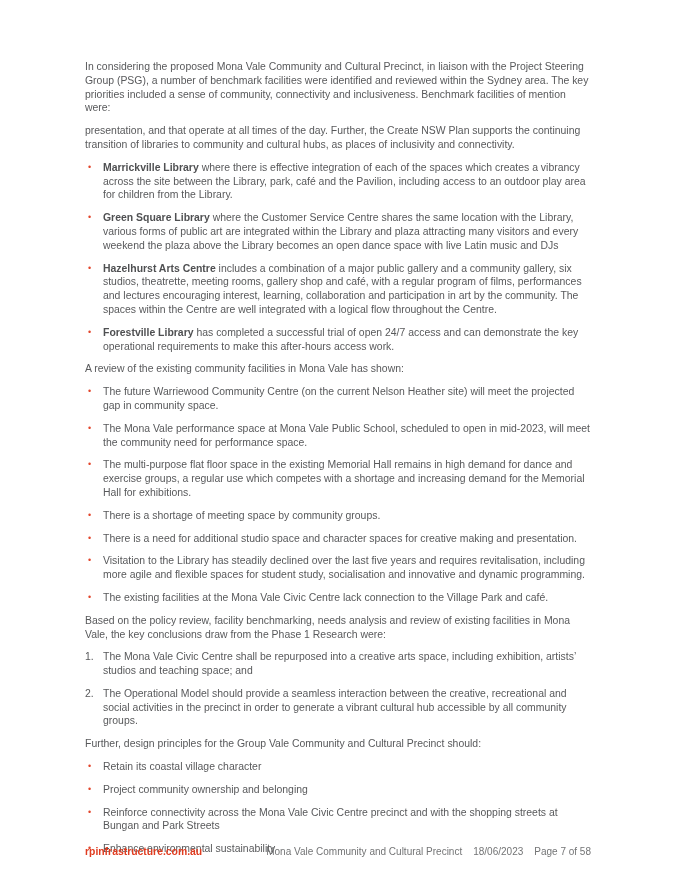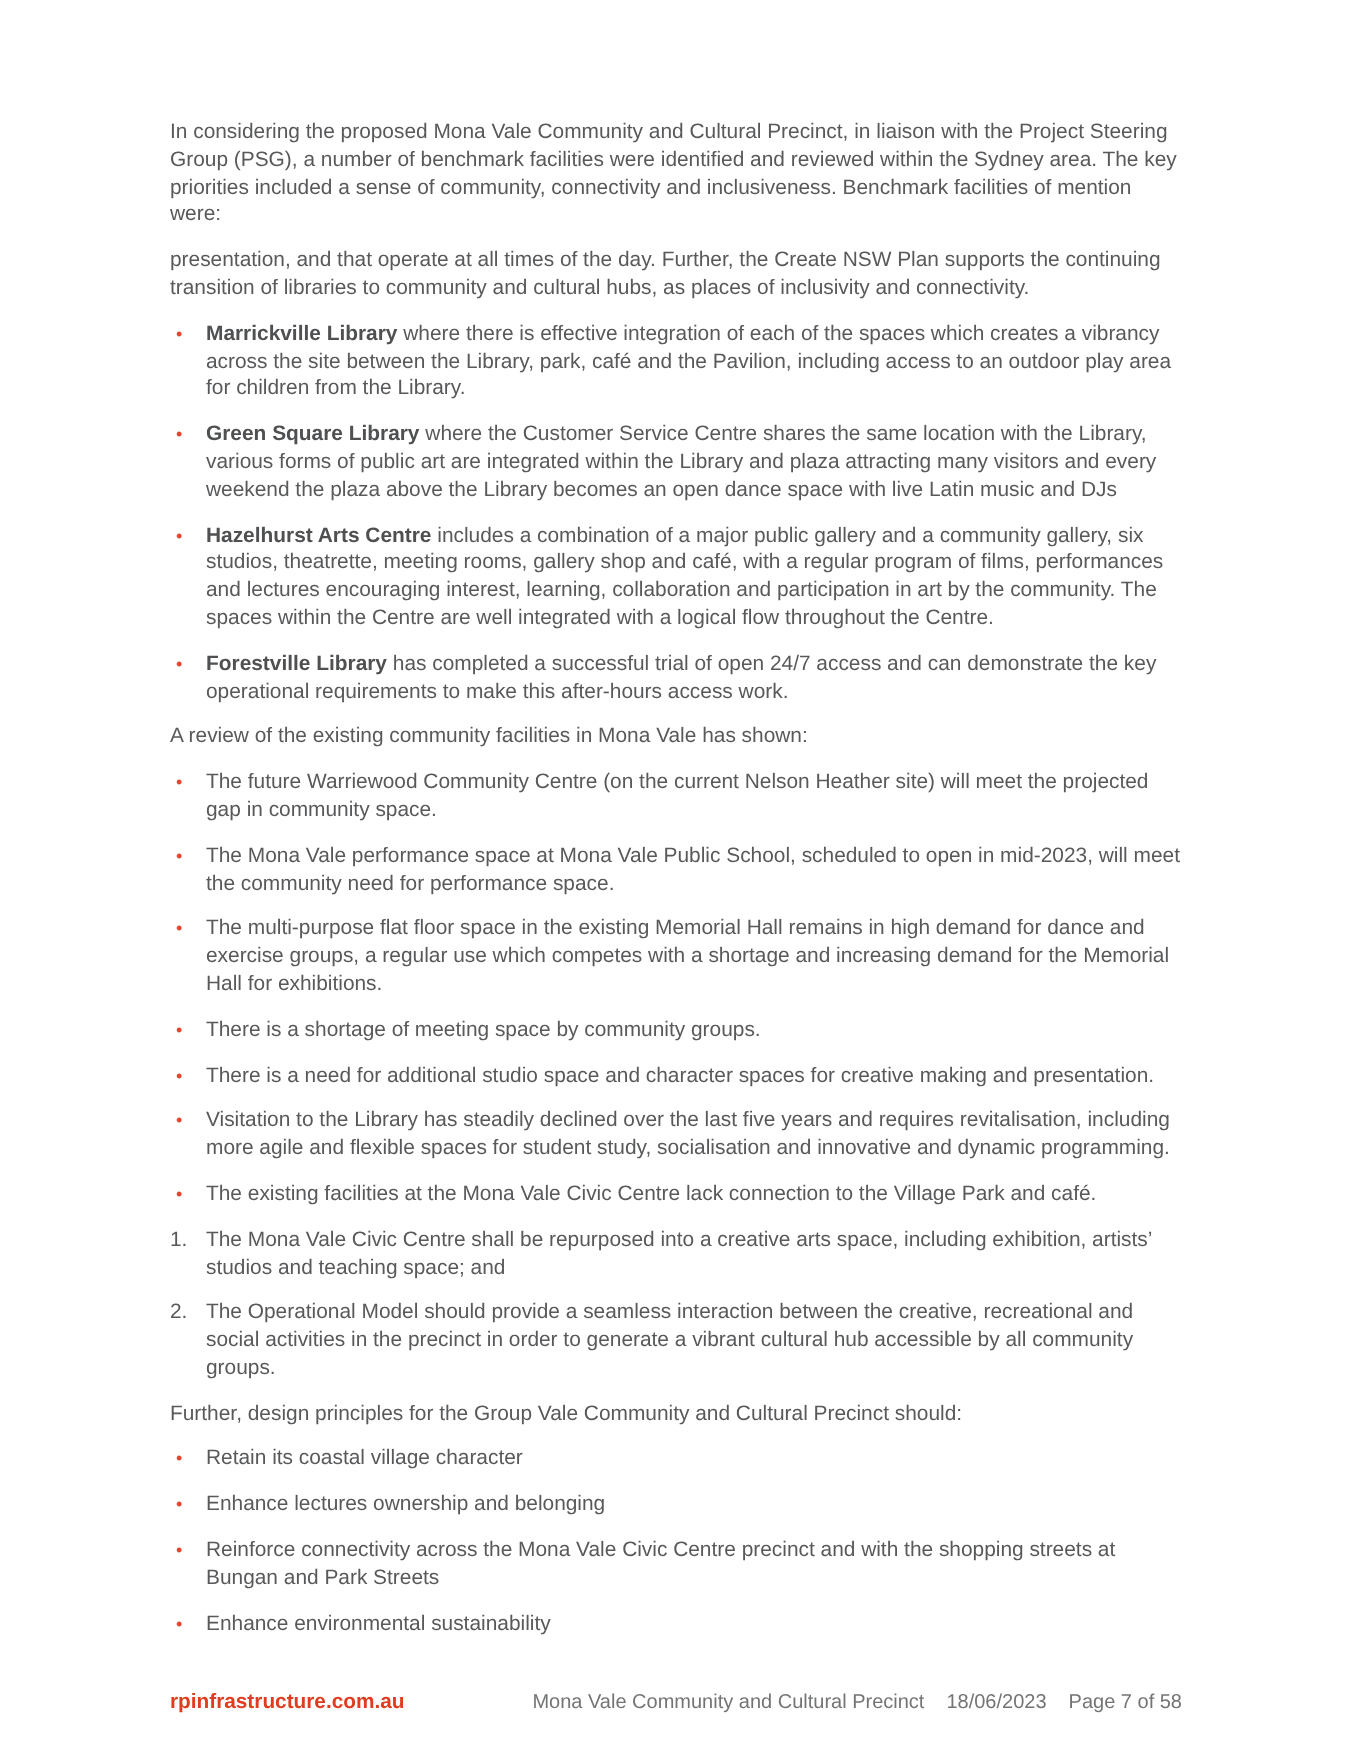--- a/index.html
+++ b/index.html
@@ -87,20 +87,21 @@
       <li class="li">
         <span class="marker">•</span>
         <span class="txt">Visitation to the Library has steadily declined over the last five years and requires revitalisation, including more agile and flexible spaces for student study, socialisation and innovative and dynamic programming.</span>
       </li>
       <li class="li">
         <span class="marker">•</span>
         <span class="txt">The existing facilities at the Mona Vale Civic Centre lack connection to the Village Park and café.</span>
       </li>
     </ul>
 
+    <p class="para">Based on the policy review, facility benchmarking, needs analysis and review of existing facilities in Mona Vale, the key conclusions draw from the Phase 1 Research were:</p>
 
     <ol class="nlist">
       <li class="li">
         <span class="nmarker">1.</span>
         <span class="txt">The Mona Vale Civic Centre shall be repurposed into a creative arts space, including exhibition, artists’ studios and teaching space; and</span>
       </li>
       <li class="li">
         <span class="nmarker">2.</span>
         <span class="txt">The Operational Model should provide a seamless interaction between the creative, recreational and social activities in the precinct in order to generate a vibrant cultural hub accessible by all community groups.</span>
       </li>
@@ -108,21 +109,21 @@
 
     <p class="para">Further, design principles for the Group Vale Community and Cultural Precinct should:</p>
 
     <ul class="blist">
       <li class="li">
         <span class="marker">•</span>
         <span class="txt">Retain its coastal village character</span>
       </li>
       <li class="li">
         <span class="marker">•</span>
-        <span class="txt">Enhance lectures ownership and belonging</span>
+        <span class="txt">Project community ownership and belonging</span>
       </li>
       <li class="li">
         <span class="marker">•</span>
         <span class="txt">Reinforce connectivity across the Mona Vale Civic Centre precinct and with the shopping streets at Bungan and Park Streets</span>
       </li>
       <li class="li">
         <span class="marker">•</span>
         <span class="txt">Enhance environmental sustainability</span>
       </li>
 

